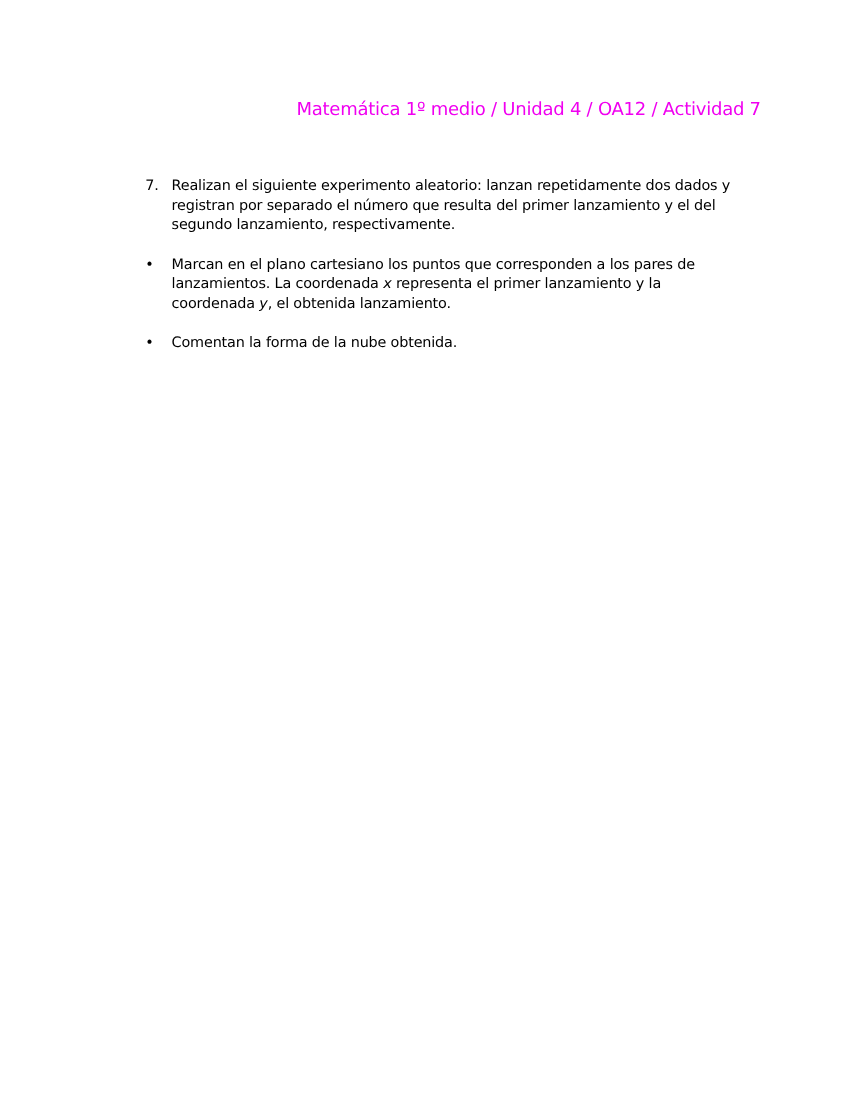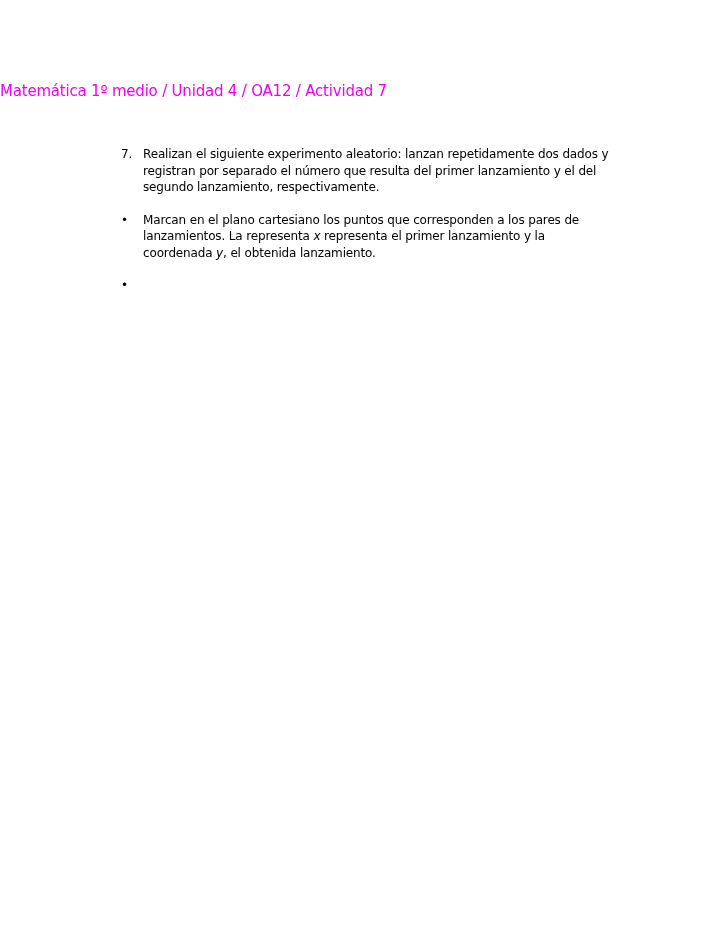--- a/index.html
+++ b/index.html
@@ -13,21 +13,21 @@
       position: relative;
       overflow: hidden;
       font-family: "DejaVu Sans", "Liberation Sans", sans-serif;
       color: #000000;
     }
     .page-title {
       position: absolute;
       top: 82px;
       left: 0;
       width: 634px;
-      text-align: left;
+      text-align: right;
       font-size: 15px;
       color: #f000f0;
       letter-spacing: -0.2px;
     }
     .content {
       position: absolute;
       top: 146px;
       left: 118px;
       width: 500px;
       font-size: 12px;
@@ -60,19 +60,20 @@
 <div class="page-title">Matemática 1º medio / Unidad 4 / OA12 / Actividad 7</div>
 
 <div class="content">
   <div class="item">
     <span class="marker">7.</span>
     <span>Realizan el siguiente experimento aleatorio: lanzan repetidamente dos dados y registran por separado el número que resulta del primer lanzamiento y el del segundo lanzamiento, respectivamente.</span>
   </div>
 
   <div class="item">
     <span class="bullet-marker">•</span>
-    <span>Marcan en el plano cartesiano los puntos que corresponden a los pares de lanzamientos. La representa </span><span class="math-var">x</span><span> representa el primer lanzamiento y la coordenada </span><span class="math-var">y</span><span>, el obtenida lanzamiento.</span>
+    <span>Marcan en el plano cartesiano los puntos que corresponden a los pares de lanzamientos. La coordenada </span><span class="math-var">x</span><span> representa el primer lanzamiento y la coordenada </span><span class="math-var">y</span><span>, el obtenida lanzamiento.</span>
   </div>
 
   <div class="item">
     <span class="bullet-marker">•</span>
+    <span>Comentan la forma de la nube obtenida.</span>
   </div>
 </div>
 
 </body></html>

